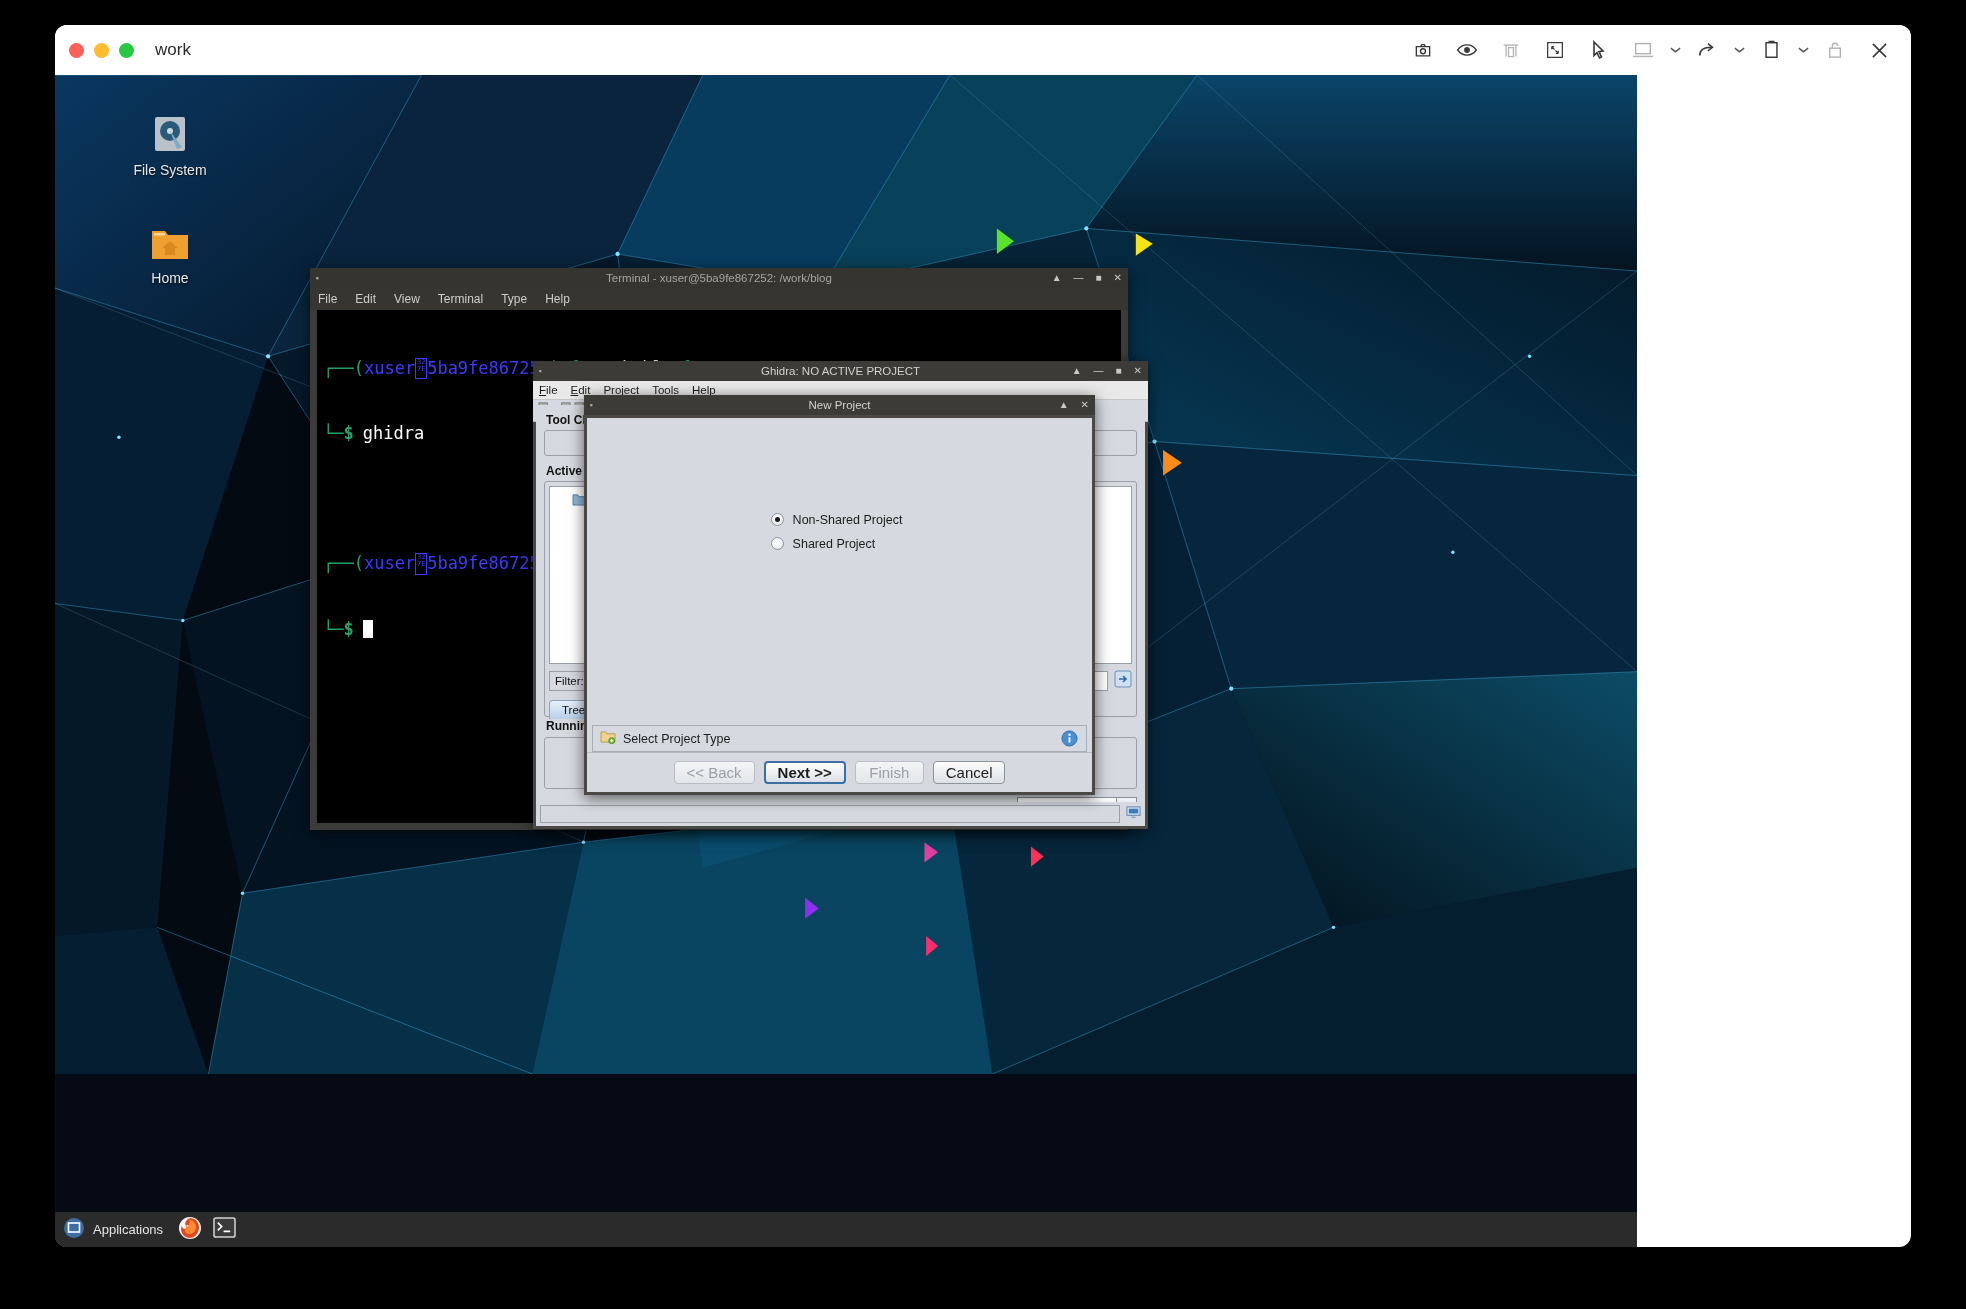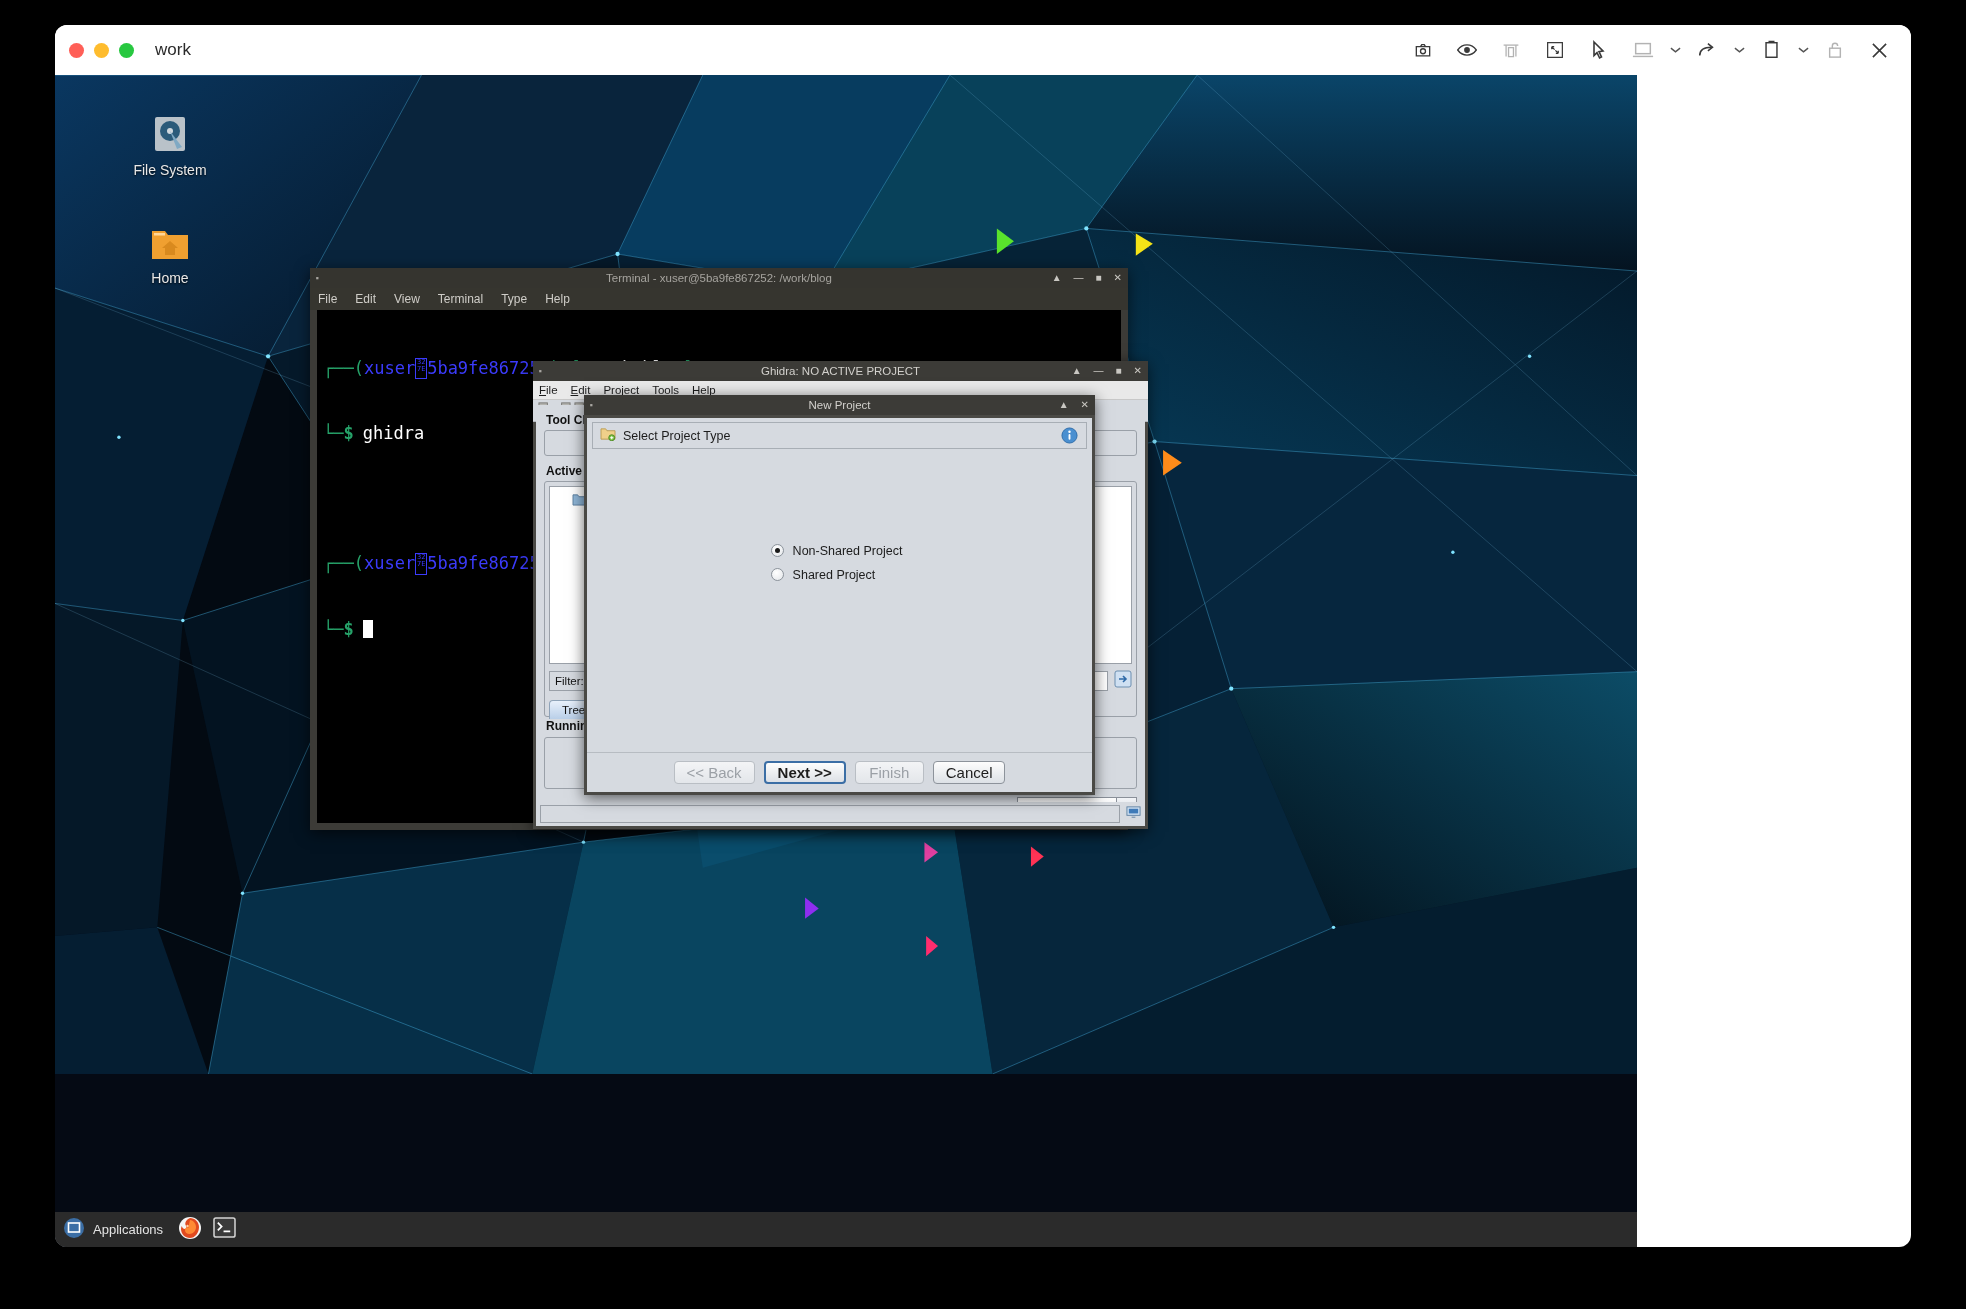--- a/index.html
+++ b/index.html
@@ -559,51 +559,51 @@
       <div class="win-title">
         <div class="win-menu-dot">▪</div>
         <div class="win-title-text">New Project</div>
         <div class="win-ctrls">
           <span>▲</span>
           <span>✕</span>
         </div>
       </div>
 
       <div id="np-body">
+        <div id="np-main">
+          <div id="np-radios">
+            <div class="radio-row">
+              <span class="radio on"></span>
+              <span class="radio-label">Non-Shared Project</span>
+            </div>
+            <div class="radio-row">
+              <span class="radio"></span>
+              <span class="radio-label">Shared Project</span>
+            </div>
+          </div>
+        </div>
+
         <div id="np-header">
           <span>
             <svg width="16" height="14" viewBox="0 0 17 15">
               <path d="M1 2h5l1.4 2H16v9H1z" fill="#f0d08a" stroke="#b89b52"></path>
               <circle cx="12.5" cy="11.5" r="3.2" fill="#7bc143" stroke="#4c8a22"></circle>
               <path d="M12.5 9.8v3.4M10.8 11.5h3.4" stroke="#fff" stroke-width="1.1"></path>
             </svg>
           </span>
           <span id="np-header-text">Select Project Type</span>
           <span id="np-info">
             <svg width="17" height="17" viewBox="0 0 18 18">
               <circle cx="9" cy="9" r="8" fill="#4a8fd0" stroke="#2e6ba8"></circle>
               <circle cx="9" cy="5" r="1.3" fill="#fff"></circle>
               <rect x="8" y="7.5" width="2" height="6" rx="1" fill="#fff"></rect>
             </svg>
           </span>
         </div>
 
-        <div id="np-main">
-          <div id="np-radios">
-            <div class="radio-row">
-              <span class="radio on"></span>
-              <span class="radio-label">Non-Shared Project</span>
-            </div>
-            <div class="radio-row">
-              <span class="radio"></span>
-              <span class="radio-label">Shared Project</span>
-            </div>
-          </div>
-        </div>
-
         <div id="np-buttons">
           <div class="btn disabled">&lt;&lt; Back</div>
           <div class="btn default">Next &gt;&gt;</div>
           <div class="btn disabled">Finish</div>
           <div class="btn">Cancel</div>
         </div>
       </div>
     </div>
 
     <div id="taskbar">

